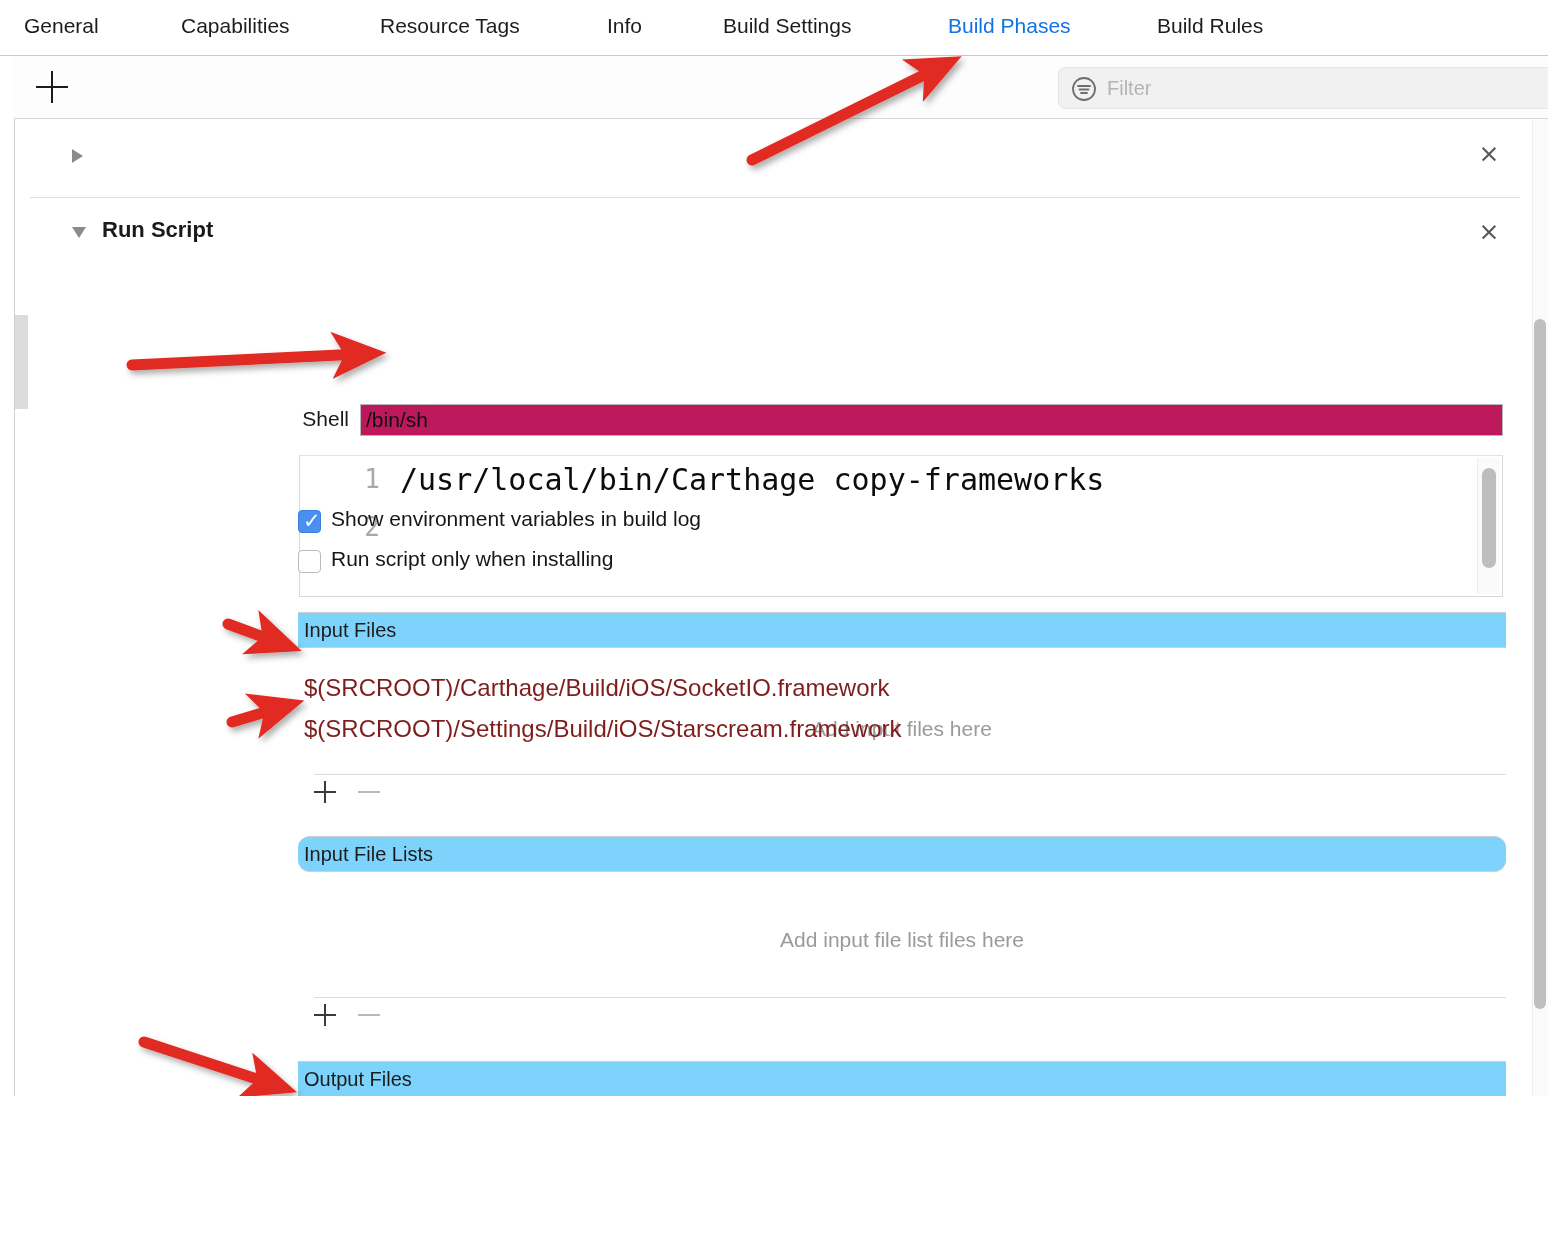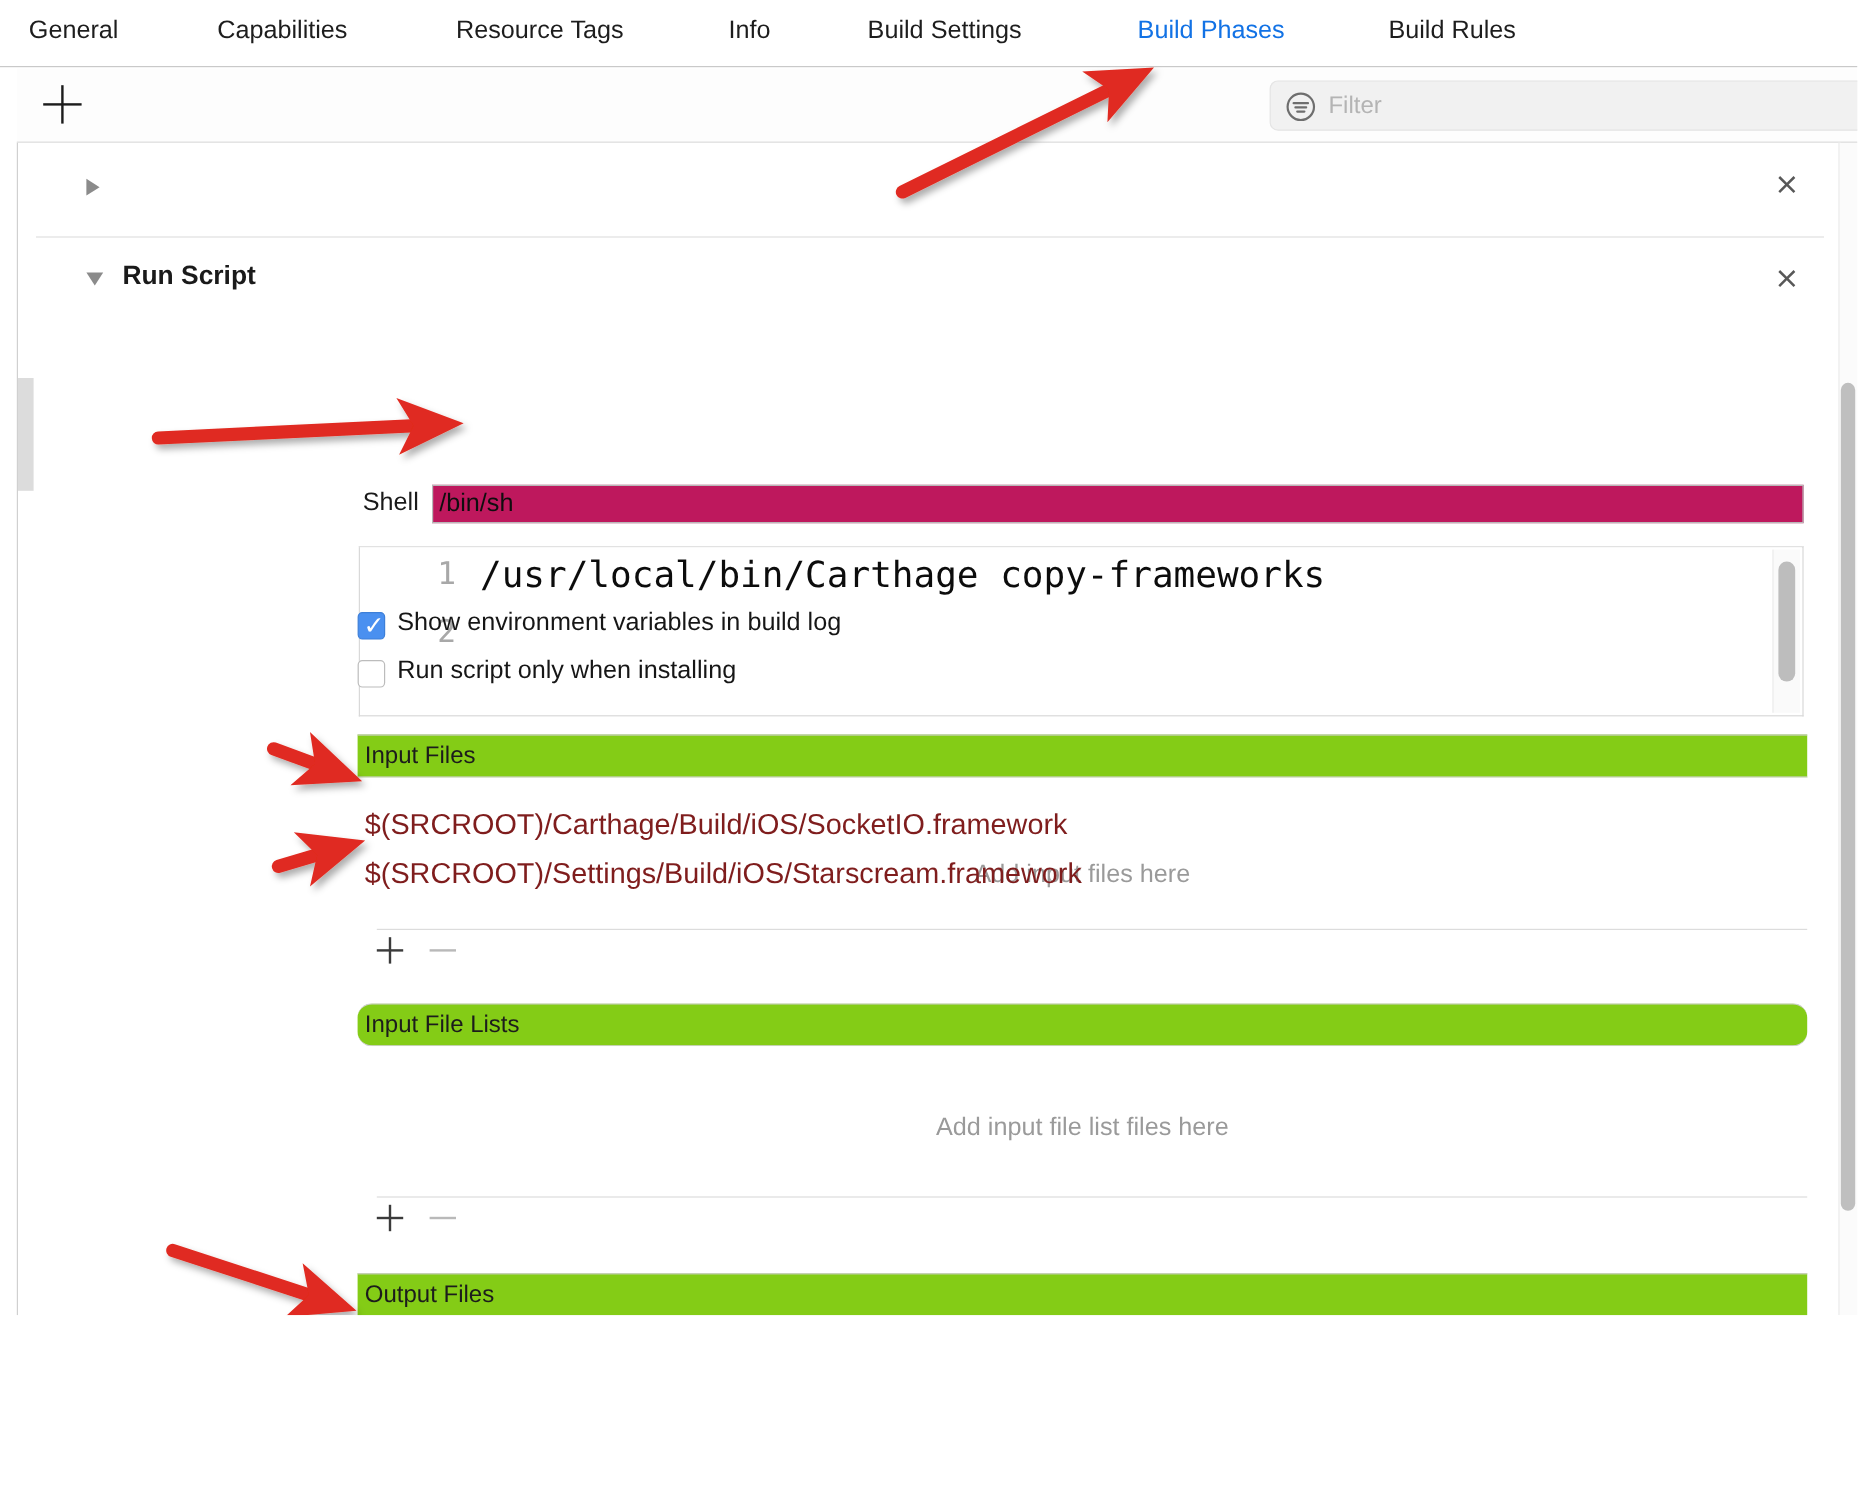--- a/index.html
+++ b/index.html
@@ -238,21 +238,21 @@
     font-size: 21px;
     color: #161616;
     white-space: nowrap;
   }
 
   
   .sec-header {
     position: absolute;
     left: 283px;
     width: 1208px; height: 36px;
-    background: #84cc16;
+    background: #7dd3fc;
     border-top: 1px solid #cfcfcf;
     border-bottom: 1px solid #cfcfcf;
     box-sizing: border-box;
   }
   .sec-header span {
     position: absolute;
     left: 6px; top: 6px;
     font-size: 20px;
     color: #1c1c1c;
   }

